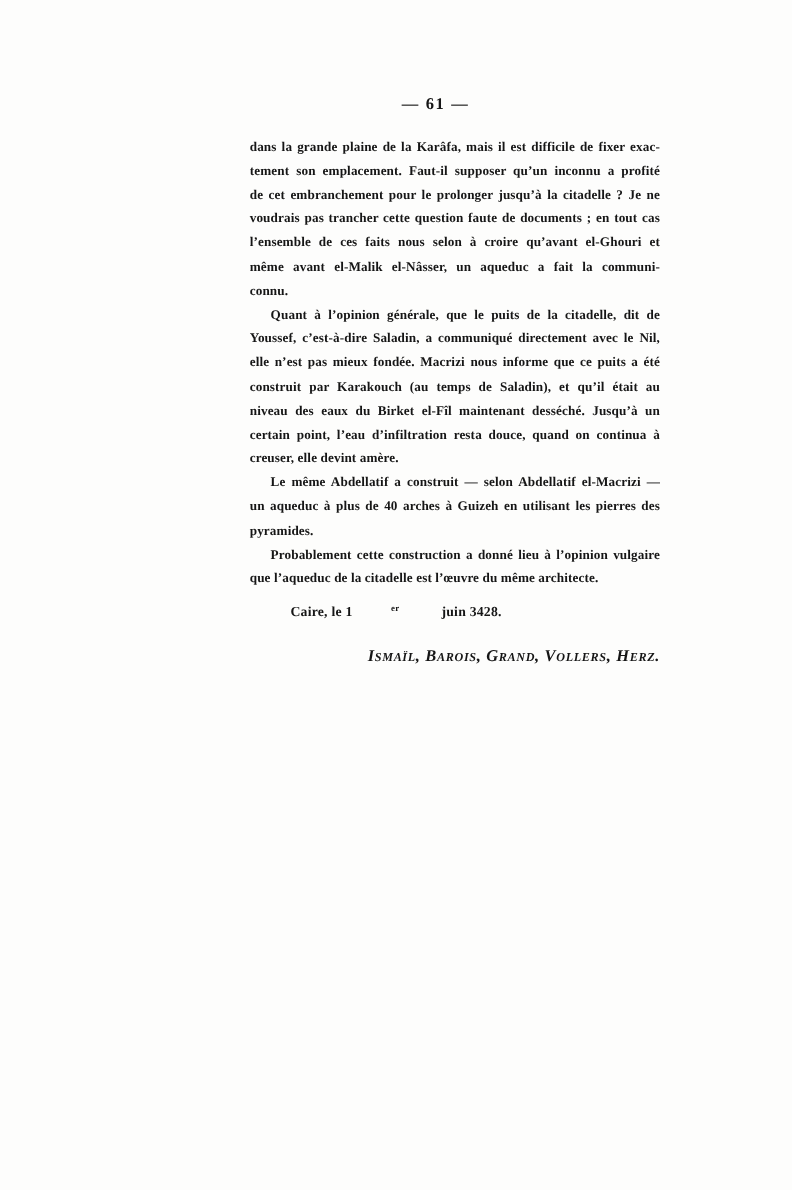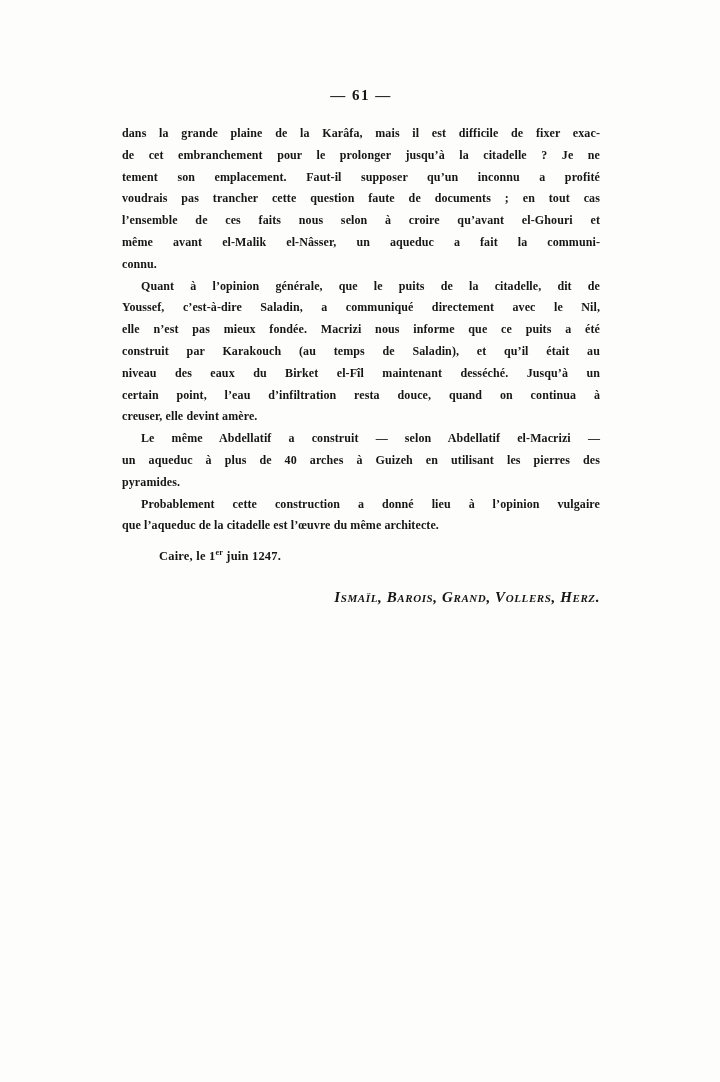--- a/index.html
+++ b/index.html
@@ -1,19 +1,19 @@
 <!DOCTYPE html>
 <html style="--paper: #fdfdfc; --ink: #161616;"><head>
 <meta charset="utf-8">
 <style>
   :root {
     --paper: #fdfdfc;
     --ink: #161616;
   }
-  * { box-sizing: border-box; }
+  * { box-sizing: border-box; padding-left: 35px; }
   html, body { margin: 0; padding: 0; }
   body {
     width: 720px;
     height: 1082px;
     background: #ffffff;
     font-family: "Liberation Serif", "DejaVu Serif", serif;
   }
   .page {
     position: relative;
     width: 720px;
@@ -79,22 +79,22 @@
 </head>
 <body>
 
 <div class="page">
   <div class="content">
 
     <div class="page-header">— 61 —</div>
 
     <div class="para">
         <div class="line">dans la grande plaine de la Karâfa, mais il est difficile de fixer exac-</div>
+        <div class="line">tement son emplacement. Faut-il supposer qu’un inconnu a profité</div>
         <div class="line">de cet embranchement pour le prolonger jusqu’à la citadelle ? Je ne</div>
-        <div class="line">tement son emplacement. Faut-il supposer qu’un inconnu a profité</div>
         <div class="line">voudrais pas trancher cette question faute de documents ; en tout cas</div>
         <div class="line">l’ensemble de ces faits nous selon à croire qu’avant el-Ghouri et</div>
         <div class="line">même avant el-Malik el-Nâsser, un aqueduc a fait la communi-</div>
         <div class="line last">connu.</div>
       </div>
 
     <div class="para indent-first">
         <div class="line">Quant à l’opinion générale, que le puits de la citadelle, dit de</div>
         <div class="line">Youssef, c’est-à-dire Saladin, a communiqué directement avec le Nil,</div>
         <div class="line">elle n’est pas mieux fondée. Macrizi nous informe que ce puits a été</div>
@@ -108,18 +108,18 @@
         <div class="line">Le même Abdellatif a construit — selon Abdellatif el-Macrizi —</div>
         <div class="line">un aqueduc à plus de 40 arches à Guizeh en utilisant les pierres des</div>
         <div class="line last">pyramides.</div>
       </div>
 
     <div class="para indent-first">
         <div class="line">Probablement cette construction a donné lieu à l’opinion vulgaire</div>
         <div class="line last">que l’aqueduc de la citadelle est l’œuvre du même architecte.</div>
       </div>
 
-    <div class="dateline"><span>Caire, le 1</span><sup>er</sup><span> juin 1247.</span></div>
+    <div class="dateline"><span>Caire, le 1</span><sup>er</sup><span> juin 3428.</span></div>
 
     <div class="signature">Ismaïl, Barois, Grand, Vollers, Herz.</div>
 
   </div>
 </div>
 
 </body></html>

